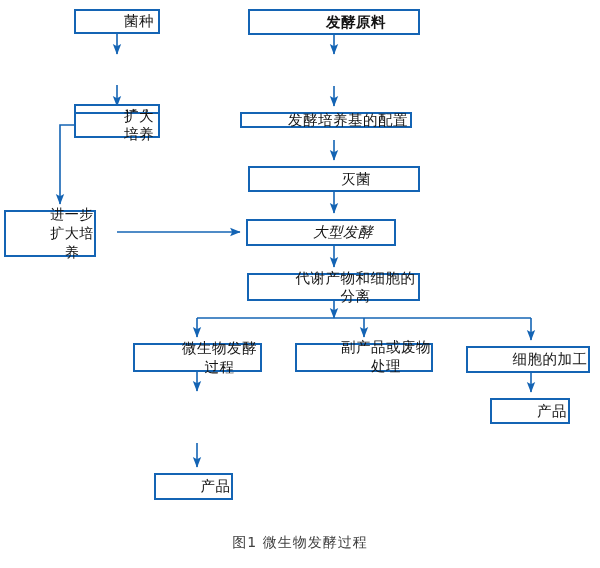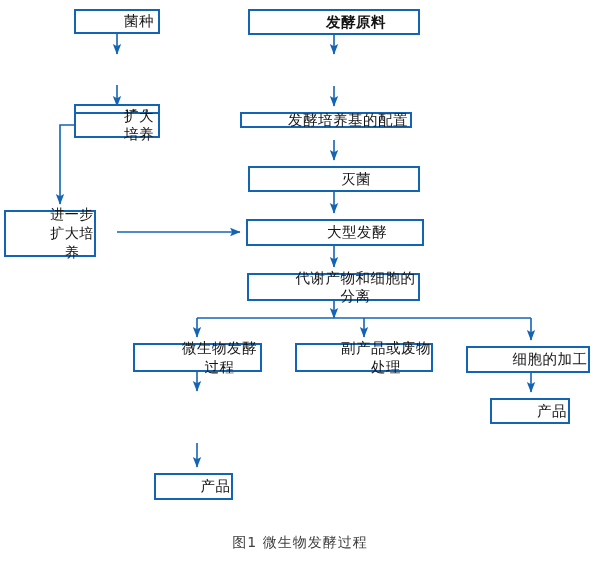--- a/index.html
+++ b/index.html
@@ -94,25 +94,25 @@
 
   <div class="node" style="left: 74px; top: 9px; width: 86px; height: 25px;">菌种</div>
   <div class="node" style="left: 74px; top: 60px; width: 86px; height: 25px; margin-top: 44px;">活化</div>
   <div class="node" style="left: 74px; top: 112px; width: 86px; height: 26px;">扩大培养</div>
   <div class="node two-line" style="left: 4px; top: 210px; width: 92px; height: 47px;">进一步
 扩大培养</div>
 
   <div class="node" style="left: 248px; top: 9px; width: 172px; height: 26px; font-weight: bold;">发酵原料</div>
   <div class="node" style="left: 232px; top: 112px; width: 172px; height: 16px; margin-left: 8px;">发酵培养基的配置</div>
   <div class="node" style="left: 248px; top: 166px; width: 172px; height: 26px;">灭菌</div>
-  <div class="node" style="left: 246px; top: 219px; width: 178px; height: 27px;">大型发酵</div>
+  <div class="node" style="left: 246px; top: 219px; width: 150px; height: 27px; font-style: italic;">大型发酵</div>
   <div class="node" style="left: 247px; top: 273px; width: 173px; height: 28px;">代谢产物和细胞的分离</div>
 
   <div class="node" style="left: 133px; top: 343px; width: 129px; height: 29px;">微生物发酵过程</div>
-  <div class="node" style="left: 295px; top: 343px; width: 138px; height: 29px;">副产品或废物处理</div>
+  <div class="node" style="left: 295px; top: 343px; width: 138px; height: 29px; font-family: Liberation Mono, monospace;">副产品或废物处理</div>
   <div class="node" style="left: 466px; top: 346px; width: 124px; height: 27px;">细胞的加工</div>
 
   <div class="node" style="left: 154px; top: 473px; width: 79px; height: 27px;">产品</div>
   <div class="node" style="left: 490px; top: 398px; width: 80px; height: 26px;">产品</div>
 
   <div class="caption">图1 微生物发酵过程</div>
 
 </div>
 
 </body></html>

